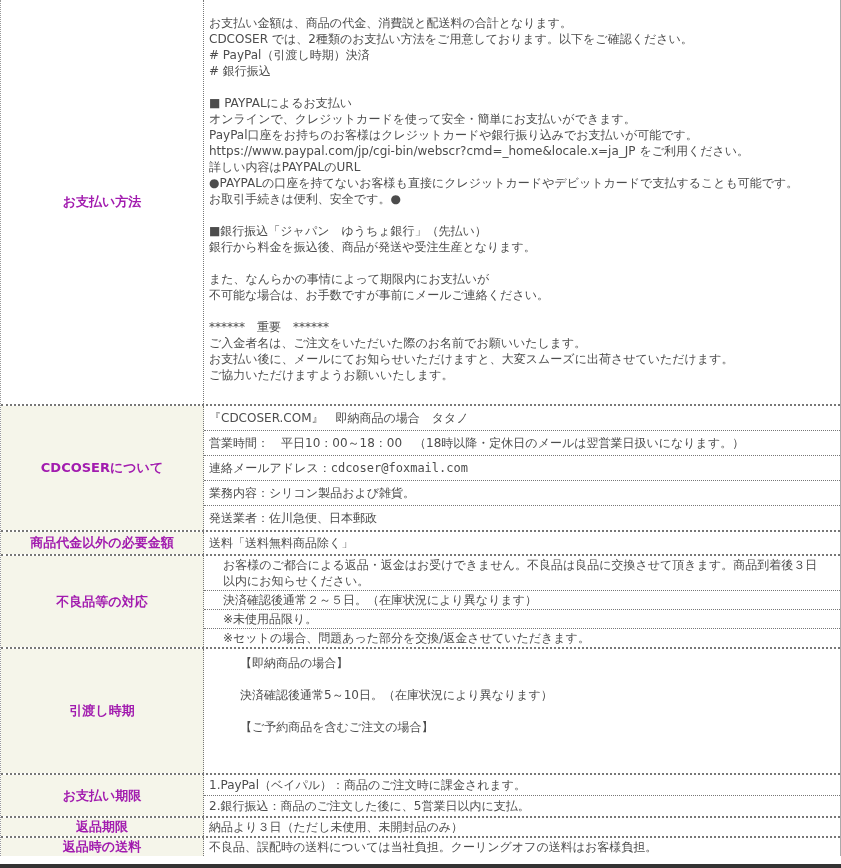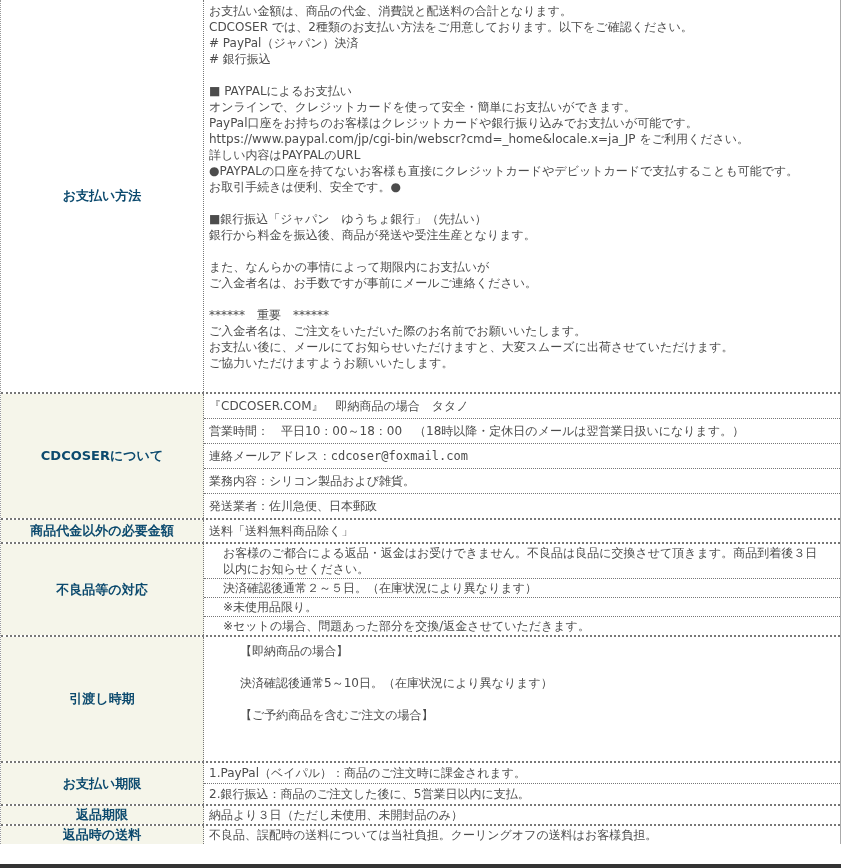--- a/index.html
+++ b/index.html
@@ -2,28 +2,28 @@
 <html lang="ja"><head>
 <meta charset="utf-8">
 <style>
   html,body{margin:0;padding:0;background:#fff;}
   body{font-family:"DejaVu Sans","Liberation Sans",sans-serif;font-size:12px;color:#4c4c4c;}
   .page{position:relative;width:841px;height:868px;overflow:hidden;background:#fff;}
   .info-table{width:839px;border-left:1px dotted #999;border-right:1px solid #aaa;}
   .row{display:flex;align-items:stretch;}
   .row + .row{border-top:2px dotted #777;}
   .rowheader{flex:0 0 198px;width:198px;display:flex;align-items:center;justify-content:center;
-             text-align:center;font-weight:bold;font-size:13px;color:#0c4a6e;background:#f5f5ea;
+             text-align:center;font-weight:bold;font-size:13px;color:#a21caf;background:#f5f5ea;
              border-right:1px dotted #777;padding:0 2px;}
   .row-payment .rowheader{background:#ffffff;}
   .rowcontent{flex:1 1 auto;min-width:0;display:flex;flex-direction:column;}
   .cell{padding:3px 5px;}
   .line{min-height:16px;line-height:16px;white-space:normal;word-break:break-all;}
   .para{line-height:16px;word-break:break-all;}
-  .payment-cell{min-height:386px;}
+  .payment-cell{min-height:386px;margin-top:12px;}
   .delivery-cell{min-height:112px;padding-top:6px;padding-bottom:6px;padding-left:36px;}
   .subrow{padding:4px 5px;line-height:16px;word-break:break-all;}
   .subrow + .subrow{border-top:1px dotted #777;}
   .subrow-tight{padding:1px 19px;}
   .subrow-mid{padding:2px 5px;}
   .cell-single{padding:3px 5px;line-height:16px;}
   .cell-thin{padding:1px 5px;line-height:16px;}
   .email{font-weight:normal;font-family:"DejaVu Sans Mono","Liberation Mono",monospace;}
   .bottom-bar{position:absolute;left:0;bottom:0;width:841px;height:4px;background:#333;}
 </style>
@@ -32,36 +32,36 @@
 
 <div class="page">
   <div class="info-table">
 
     <div class="row row-payment">
       <div class="rowheader">お支払い方法</div>
       <div class="rowcontent">
         <div class="cell payment-cell">
             <div class="line">お支払い金額は、商品の代金、消費説と配送料の合計となります。</div>
             <div class="line">CDCOSER では、2種類のお支払い方法をご用意しております。以下をご確認ください。</div>
-            <div class="line"># PayPal（ジャパン）決済</div>
+            <div class="line"># PayPal（引渡し時期）決済</div>
             <div class="line"># 銀行振込</div>
             <div class="line"></div>
             <div class="line">■ PAYPALによるお支払い</div>
             <div class="line">オンラインで、クレジットカードを使って安全・簡単にお支払いができます。</div>
             <div class="line">PayPal口座をお持ちのお客様はクレジットカードや銀行振り込みでお支払いが可能です。</div>
             <div class="line">https://www.paypal.com/jp/cgi-bin/webscr?cmd=_home&amp;locale.x=ja_JP をご利用ください。</div>
             <div class="line">詳しい内容はPAYPALのURL</div>
             <div class="line">●PAYPALの口座を持てないお客様も直接にクレジットカードやデビットカードで支払することも可能です。</div>
             <div class="line">お取引手続きは便利、安全です。●</div>
             <div class="line"></div>
             <div class="line">■銀行振込「ジャパン　ゆうちょ銀行」（先払い）</div>
             <div class="line">銀行から料金を振込後、商品が発送や受注生産となります。</div>
             <div class="line"></div>
             <div class="line">また、なんらかの事情によって期限内にお支払いが</div>
-            <div class="line">ご入金者名は、お手数ですが事前にメールご連絡ください。</div>
+            <div class="line">不可能な場合は、お手数ですが事前にメールご連絡ください。</div>
             <div class="line"></div>
             <div class="line">******　重要　******</div>
             <div class="line">ご入金者名は、ご注文をいただいた際のお名前でお願いいたします。</div>
             <div class="line">お支払い後に、メールにてお知らせいただけますと、大変スムーズに出荷させていただけます。</div>
             <div class="line">ご協力いただけますようお願いいたします。</div>
           </div>
       </div>
     </div>
 
     <div class="row">

